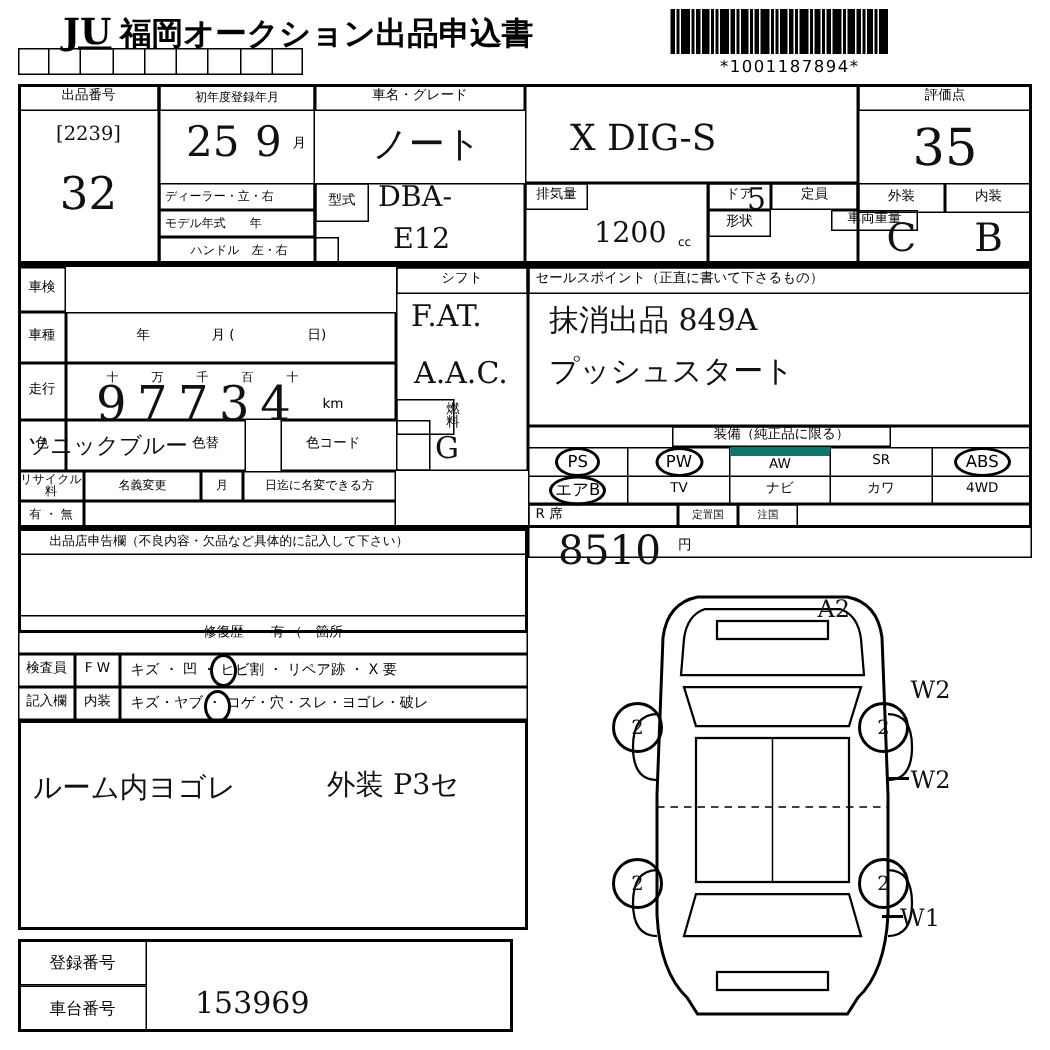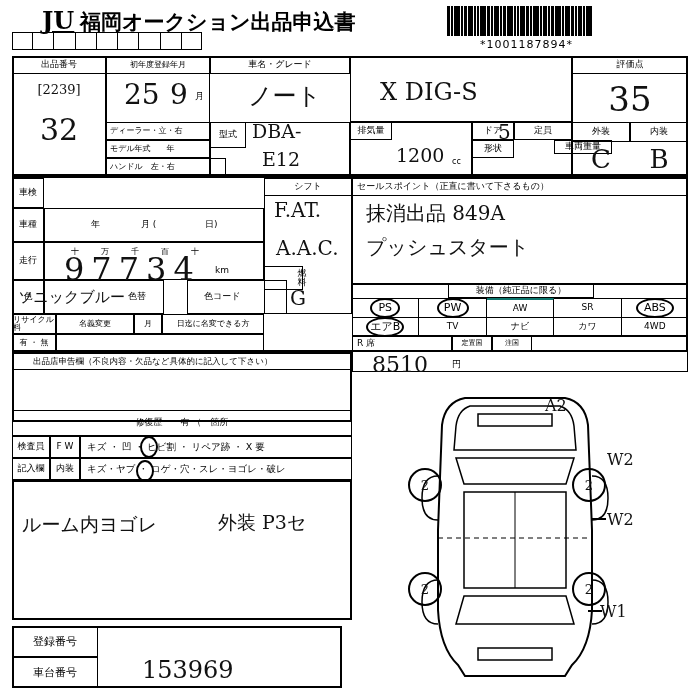--- a/index.html
+++ b/index.html
@@ -4,21 +4,21 @@
 <style>
   html,body{margin:0;padding:0;background:#fff;}
   body{width:700px;height:700px;font-family:"DejaVu Sans","Liberation Sans",sans-serif;color:#000;position:relative;overflow:hidden;}
   .sheet{position:relative;width:700px;height:700px;}
   .hw{font-family:"DejaVu Serif","Liberation Serif",serif;color:#111;}
   
   .b{position:absolute;box-sizing:border-box;}
   .bd{border:1px solid #000;}
   .lbl{font-size:9px;line-height:1.05;}
   .lbl-s{font-size:8px;line-height:1.05;}
-  .ctr{display:flex;align-items:center;justify-content:center;}
+  .ctr{display:flex;align-items:center;justify-content:center;text-align:center;}
   .lft{display:flex;align-items:center;}
   
   #logo{font-family:"DejaVu Serif","Liberation Serif",serif;font-weight:bold;text-decoration:underline;}
   .barcode{display:flex;align-items:flex-end;height:30px;}
   .barcode i{display:block;background:#000;height:30px;margin-right:1px;}
   .hwbig{font-size:30px;}
   .circ{border:2px solid #000;border-radius:50%;display:inline-flex;align-items:center;justify-content:center;}
   .wheel{position:absolute;border:2px solid #000;border-radius:50%;width:30px;height:30px;display:flex;align-items:center;justify-content:center;font-size:13px;}
   svg{display:block;}
 </style>
@@ -87,21 +87,21 @@
   <div class="b hw ctr" style="left:12px;top:80px;width:94px;height:18px;font-size:13px;">[2239]</div>
   <div class="b hw ctr hwbig" style="left:12px;top:104px;width:94px;height:50px;">32</div>
 
   <div class="b bd" style="left:106px;top:56px;width:104px;height:120px;"></div>
   <div class="b bd lbl-s ctr" style="left:106px;top:56px;width:104px;height:18px;">初年度登録年月</div>
   <div class="b hw" style="left:124px;top:78px;font-size:28px;">25</div>
   <div class="b hw" style="left:170px;top:78px;font-size:28px;">9</div>
   <div class="b lbl" style="left:195px;top:92px;">月</div>
   <div class="b bd lbl-s lft" style="left:106px;top:122px;width:104px;height:18px;padding-left:3px;">ディーラー・立・右</div>
   <div class="b bd lbl-s lft" style="left:106px;top:140px;width:104px;height:18px;padding-left:3px;">モデル年式　　年</div>
-  <div class="b bd lbl-s lft" style="left:106px;top:158px;width:120px;height:18px;padding-left:3px;">ハンドル　左・右</div>
+  <div class="b bd lbl-s lft" style="left:106px;top:158px;width:120px;height:18px;padding-left:20px;">ハンドル　左・右</div>
 
   <div class="b bd lbl ctr" style="left:210px;top:56px;width:140px;height:18px;">車名・グレード</div>
   <div class="b hw" style="left:248px;top:80px;font-size:24px;">ノート</div>
   <div class="b hw" style="left:380px;top:78px;font-size:24px;">X DIG-S</div>
 
   <div class="b bd lbl ctr" style="left:210px;top:122px;width:36px;height:26px;">型式</div>
   <div class="b hw" style="left:252px;top:120px;font-size:19px;">DBA-</div>
   <div class="b hw" style="left:262px;top:148px;font-size:19px;">E12</div>
   <div class="b bd" style="left:210px;top:122px;width:140px;height:54px;"></div>
 
@@ -169,41 +169,41 @@
 
   <div class="b hw" style="left:366px;top:234px;font-size:20px;">プッシュスタート</div>
   <div class="b bd" style="left:352px;top:284px;width:336px;height:52px;"></div>
   <div class="b" style="left:352px;top:298px;width:336px;height:19px;display:flex;">
     <div class="ctr lbl" style="flex:1;border-right:1px solid #000;border-top:1px solid #000;position:relative;">
         <span class="circ" style="width:26px;height:16px;border-radius:50%;font-size:11px;">PS</span>
       </div>
     <div class="ctr lbl" style="flex:1;border-right:1px solid #000;border-top:1px solid #000;">
         <span class="circ" style="width:28px;height:16px;border-radius:50%;font-size:11px;">PW</span>
       </div>
-    <div class="ctr lbl" style="flex:1;border-right:1px solid #000;border-top:2px solid #0f766e;">AW</div>
+    <div class="ctr lbl" style="flex:1;border-right:1px solid #000;border-top:6px solid #0f766e;">AW</div>
     <div class="ctr lbl" style="flex:1;border-right:1px solid #000;border-top:1px solid #000;">SR</div>
     <div class="ctr lbl" style="flex:1;border-top:1px solid #000;">
         <span class="circ" style="width:34px;height:16px;border-radius:50%;font-size:11px;">ABS</span>
       </div>
   </div>
   <div class="b" style="left:352px;top:317px;width:336px;height:19px;display:flex;">
     <div class="ctr lbl" style="flex:1;border-right:1px solid #000;border-top:1px solid #000;">
         <span class="circ" style="width:34px;height:16px;border-radius:50%;font-size:11px;">エアB</span>
       </div>
     <div class="ctr lbl" style="flex:1;border-right:1px solid #000;border-top:1px solid #000;">TV</div>
     <div class="ctr lbl" style="flex:1;border-right:1px solid #000;border-top:1px solid #000;">ナビ</div>
     <div class="ctr lbl" style="flex:1;border-right:1px solid #000;border-top:1px solid #000;">カワ</div>
     <div class="ctr lbl" style="flex:1;border-top:1px solid #000;">4WD</div>
   </div>
 
   <div class="b bd lbl lft" style="left:352px;top:336px;width:100px;height:16px;padding-left:4px;">R 席</div>
   <div class="b bd lbl ctr" style="left:452px;top:336px;width:40px;height:16px;font-size:7px;">定置国</div>
   <div class="b bd lbl ctr" style="left:492px;top:336px;width:40px;height:16px;font-size:7px;">注国</div>
   <div class="b bd" style="left:352px;top:336px;width:336px;height:36px;"></div>
-  <div class="b hw" style="left:372px;top:352px;font-size:22px;">8510</div>
+  <div class="b hw" style="left:372px;top:352px;font-size:27px;">8510</div>
   <div class="b lbl" style="left:452px;top:360px;">円</div>
 
   <div class="b bd lbl ctr" style="left:12px;top:314px;width:44px;height:20px;font-size:8px;">リサイクル料</div>
   <div class="b bd lbl ctr" style="left:12px;top:334px;width:44px;height:18px;font-size:8px;">有 ・ 無</div>
   <div class="b bd lbl ctr" style="left:56px;top:314px;width:78px;height:20px;font-size:8px;">名義変更</div>
   <div class="b bd lbl ctr" style="left:134px;top:314px;width:28px;height:20px;font-size:8px;">月</div>
   <div class="b bd lbl ctr" style="left:162px;top:314px;width:102px;height:20px;font-size:8px;">日迄に名変できる方</div>
   <div class="b bd" style="left:56px;top:334px;width:208px;height:18px;"></div>
 
   <div class="b bd lbl lft" style="left:12px;top:352px;width:340px;height:18px;padding-left:20px;font-size:8.5px;">出品店申告欄（不良内容・欠品など具体的に記入して下さい）</div>
@@ -220,21 +220,21 @@
   <div class="b" style="left:140px;top:436px;width:18px;height:22px;border:2px solid #000;border-radius:50%;"></div>
   <div class="b" style="left:136px;top:460px;width:18px;height:22px;border:2px solid #000;border-radius:50%;"></div>
 
   <div class="b bd" style="left:12px;top:480px;width:340px;height:140px;border-width:2px;"></div>
   <div class="b hw" style="left:22px;top:512px;font-size:19px;">ルーム内ヨゴレ</div>
   <div class="b hw" style="left:218px;top:510px;font-size:19px;">外装 P3セ</div>
 
   <div class="b bd" style="left:12px;top:626px;width:330px;height:62px;border-width:2px;"></div>
   <div class="b bd lbl ctr" style="left:12px;top:626px;width:86px;height:31px;font-size:11px;">登録番号</div>
   <div class="b bd lbl ctr" style="left:12px;top:657px;width:86px;height:31px;font-size:11px;">車台番号</div>
-  <div class="b hw" style="left:142px;top:656px;font-size:24px;">153969</div>
+  <div class="b hw" style="left:130px;top:656px;font-size:20px;">153969</div>
 
   <div class="b" style="left:360px;top:380px;width:330px;height:318px;">
     <svg width="330" height="318" viewBox="0 0 330 318">
 
       <path d="M105,18 L205,18 Q225,22 228,45 L232,150 L232,230 Q230,268 212,285 L205,296 L105,296 L98,285 Q80,268 78,230 L78,150 L82,45 Q85,22 105,18 Z" fill="none" stroke="#000" stroke-width="2"></path>
 
       <path d="M110,26 L200,26 Q212,30 214,46 L216,70 L94,70 L96,46 Q98,30 110,26 Z" fill="none" stroke="#000" stroke-width="1.5"></path>
       <rect x="118" y="34" width="74" height="12" fill="none" stroke="#000" stroke-width="1.5"></rect>
 
       <path d="M96,78 L214,78 L206,104 L104,104 Z" fill="none" stroke="#000" stroke-width="1.5"></path>

